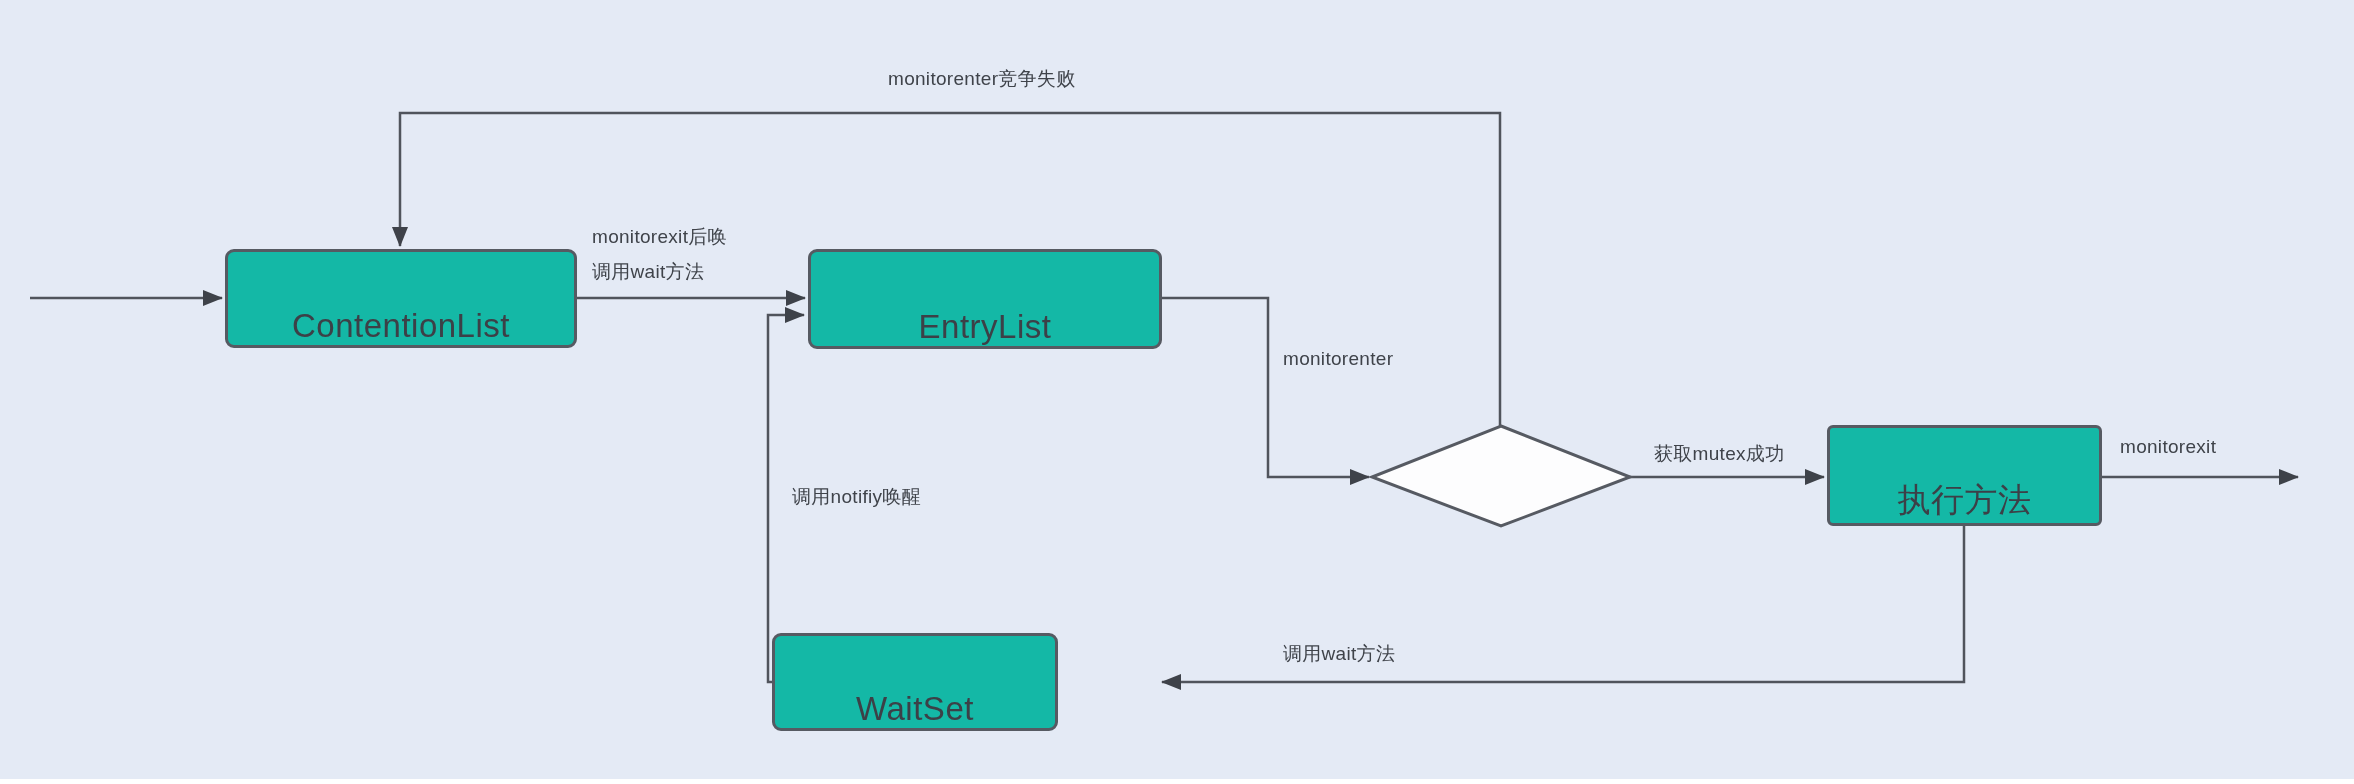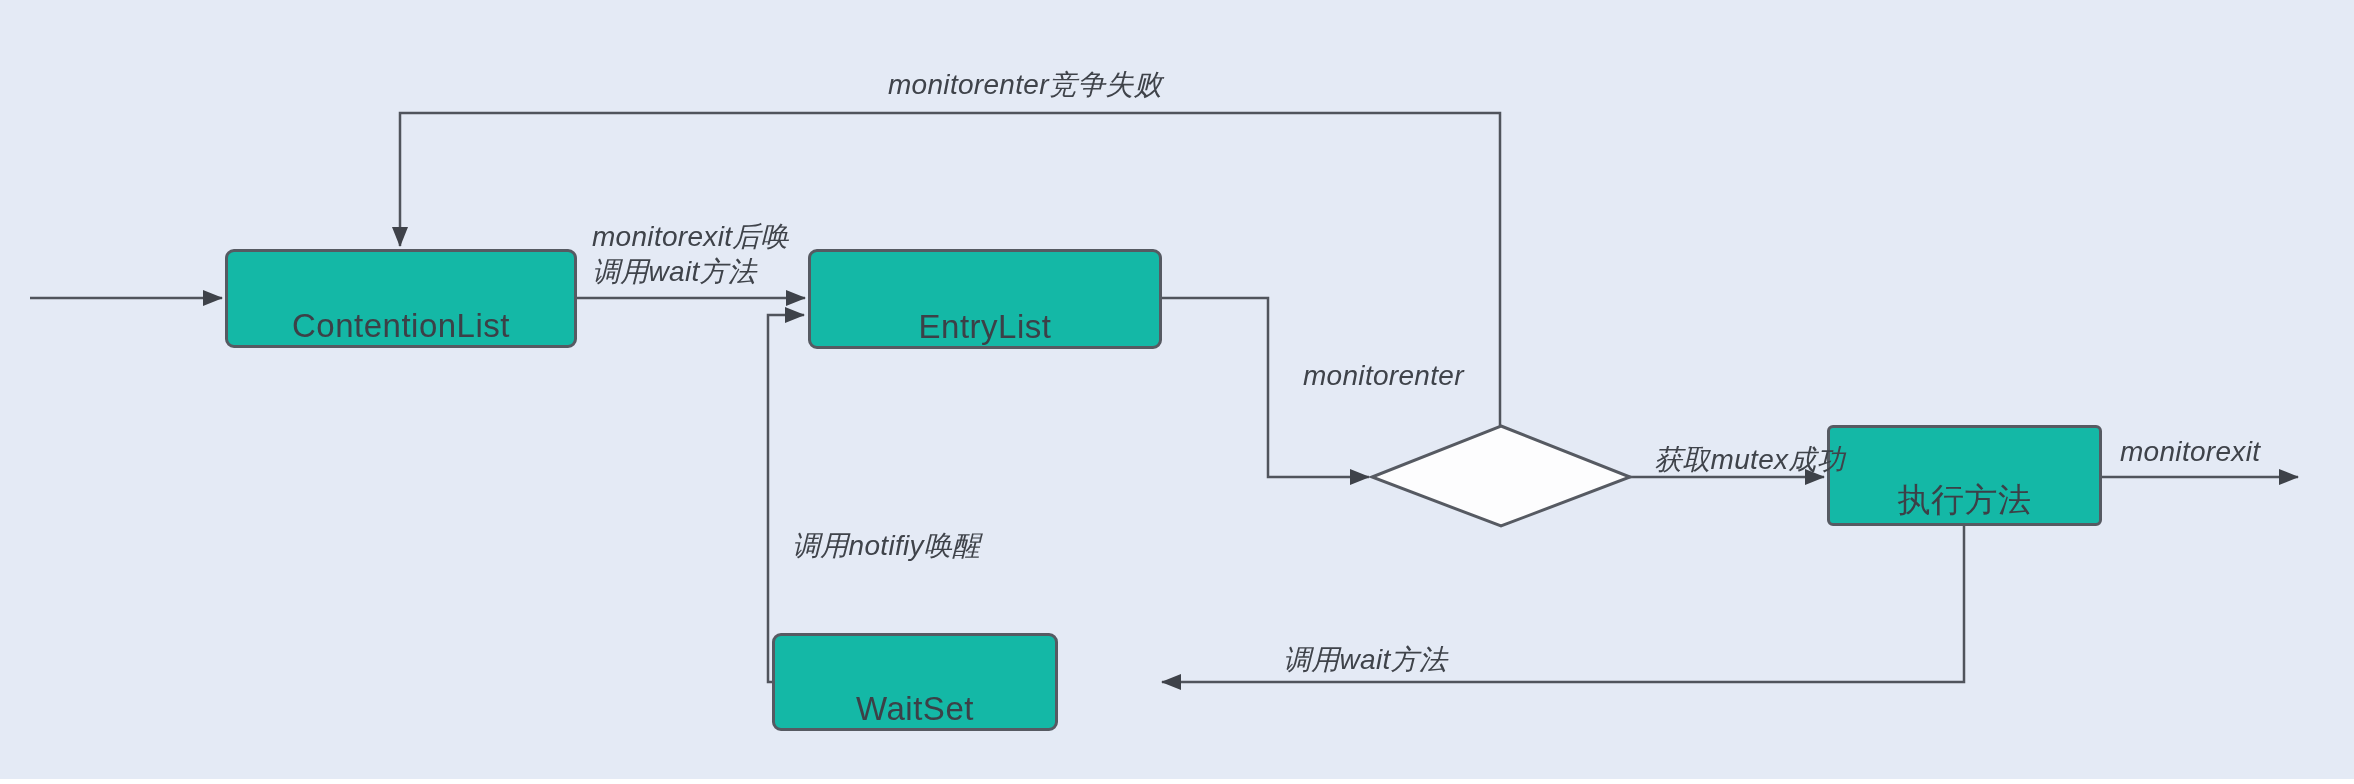--- a/index.html
+++ b/index.html
@@ -36,32 +36,31 @@
   .node-exec          { left: 1827px; top: 425px; width: 275px; height: 101px; }
   .diamond-label {
     position: absolute;
     left: 1372px; top: 460px; width: 258px;
     text-align: center;
     font-size: 28px;
     color: #3c4047;
   }
   .edge-label {
     position: absolute;
-    font-size: 28px;
+    font-size: 19px;
     color: #3f434a;
     white-space: pre-line;
     letter-spacing: 0.3px;
-    font-style: italic;
   }
   .label-enter-fail   { left: 888px;  top: 66px; }
   .label-wake-queue   { left: 592px;  top: 219px; line-height: 35px; }
-  .label-monitorenter { left: 1283px; top: 360px; margin-left: 20px; }
+  .label-monitorenter { left: 1283px; top: 348px; }
   .label-mutex-ok     { left: 1646px; top: 441px; margin-left: 8px; }
   .label-monitorexit  { left: 2120px; top: 436px; }
-  .label-notify       { left: 792px;  top: 484px; margin-top: 43px; }
+  .label-notify       { left: 792px;  top: 484px; }
   .label-wait         { left: 1283px; top: 641px; }
   .bottom-strip {
     position: absolute;
     left: 0; bottom: 0;
     width: 100%; height: 5px;
     background: #ffffff;
   }
 </style>
 </head>
 <body>

